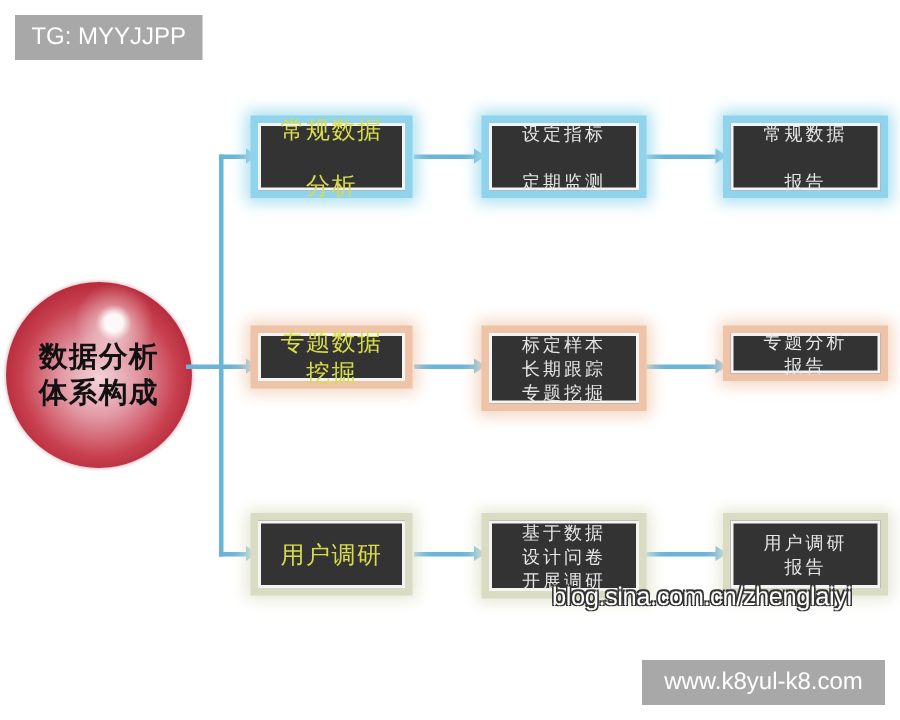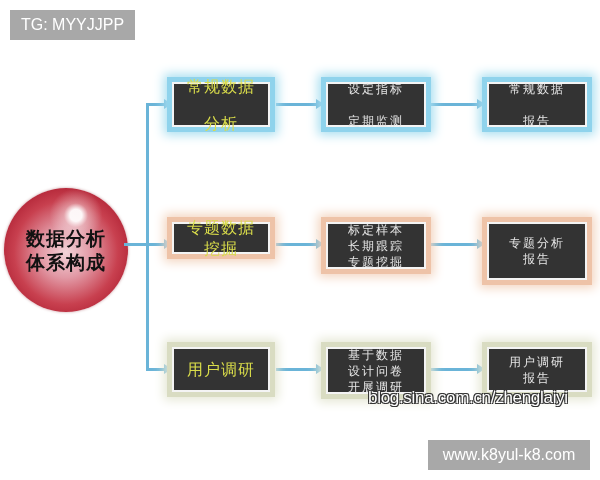--- a/index.html
+++ b/index.html
@@ -131,21 +131,21 @@
 
 <div class="box glow-orange" style="left:172px; top:222px; width:98px; height:32px;">
   <span class="t-yellow">专题数据</span>
   <span class="t-yellow">挖掘</span>
 </div>
 <div class="box glow-orange" style="left:326px; top:222px; width:100px; height:47px;">
   <span class="t-white">标定样本</span>
   <span class="t-white">长期跟踪</span>
   <span class="t-white">专题挖掘</span>
 </div>
-<div class="box glow-orange" style="left:487px; top:222px; width:100px; height:58px;">
+<div class="box glow-orange" style="left:487px; top:222px; width:100px; height:27px;">
   <span class="t-white">专题分析</span>
   <span class="t-white">报告</span>
 </div>
 
 <div class="box glow-olive" style="left:172px; top:347px; width:98px; height:45px;">
   <span class="t-yellow">用户调研</span>
 </div>
 <div class="box glow-olive" style="left:326px; top:347px; width:100px; height:47px;">
   <span class="t-white">基于数据</span>
   <span class="t-white">设计问卷</span>

